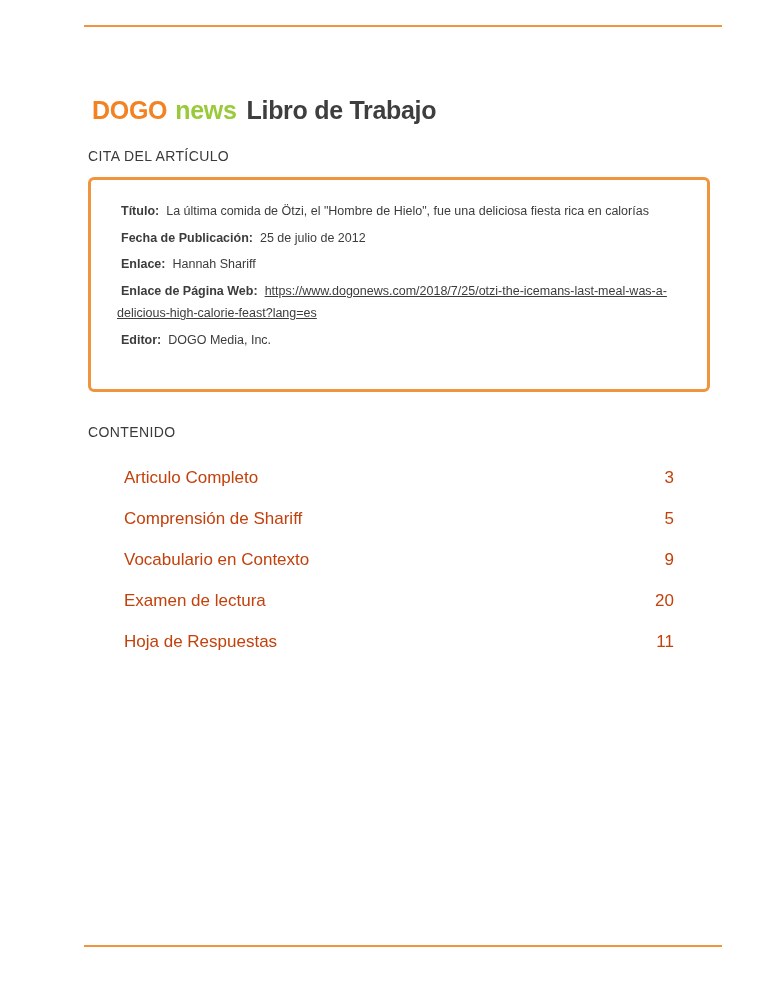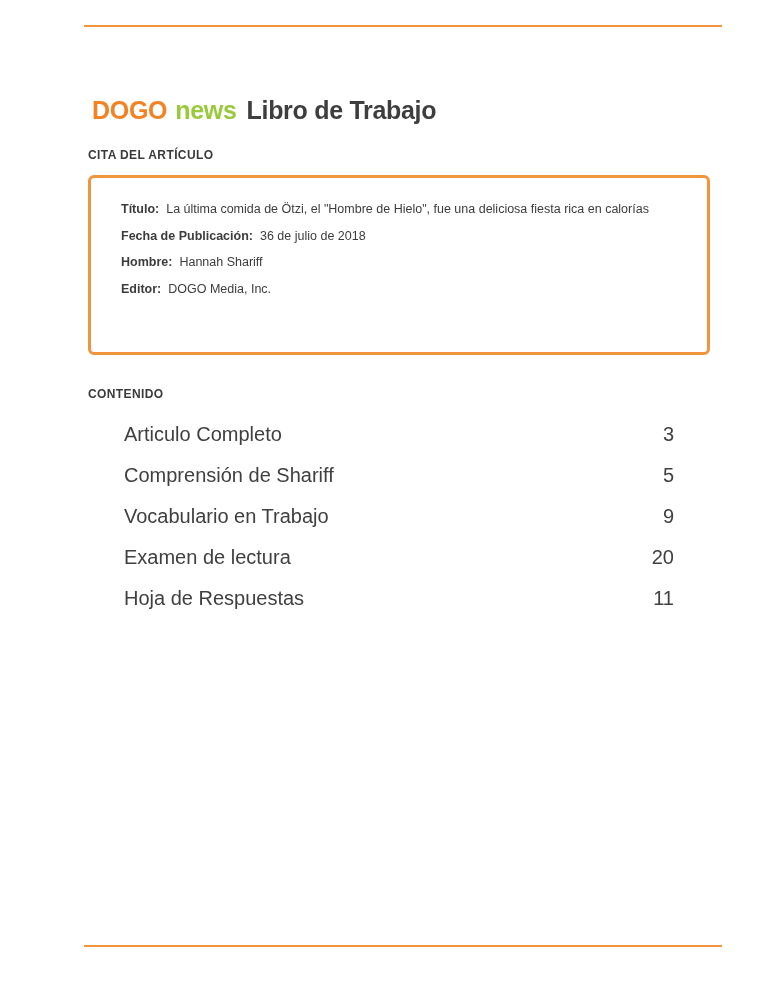--- a/index.html
+++ b/index.html
@@ -17,43 +17,43 @@
   .rule-bottom { top: 929px; height: 2px; }
 
   .content { padding: 0 67px 0 68px; }
 
   .brand-row { padding-top: 84px; font-size: 25px; font-weight: bold; letter-spacing: -0.3px; }
   .brand-dogo { color: #f28222; }
   .brand-news { color: #9aca3b; }
   .brand-title { color: #3e3e3e; margin-left: 6px; }
 
   .section-heading {
-    font-size: 12px; font-weight: bold; color: #3a3a3a;
+    font-size: 14px; font-weight: normal; color: #3a3a3a;
     letter-spacing: 0.4px;
   }
   .cita-heading { margin-top: 23px; }
 
   .citation-box {
     margin-top: 13px;
     border: 3px solid #f0953d;
     border-radius: 6px;
     padding: 16px 18px 33px 18px;
     min-height: 180px;
   }
   .field { font-size: 12.5px; line-height: 22.6px; color: #3c3c3c; }
   .field .lbl { font-weight: bold; margin-right: 3px; }
   .field .val.link { text-decoration: underline; cursor: pointer; }
 
   .contenido-heading { margin-top: 32px; }
 
   .toc { margin-top: 15px; }
   .toc-row {
-    display: flex; justify-content: space-between; align-items: center;
+    display: flex; justify-content: space-between; align-items: flex-end;
     height: 37px; padding: 0 28px;
-    font-size: 20px; color: #404040;
+    font-size: 17px; color: #c2410c;
   }
   .toc-title { }
   .toc-page { text-align: right; }
 </style>
 </head>
 <body>
 
 <div class="page">
   <div class="rule rule-top"></div>
 
@@ -64,27 +64,30 @@
 
     <div class="section-heading cita-heading">CITA DEL ARTÍCULO</div>
 
     <div class="citation-box">
       <div>
   <div class="field">
     <span class="lbl">Título:</span><span class="val">La última comida de Ötzi, el "Hombre de Hielo", fue una deliciosa fiesta rica en calorías</span>
   </div>
 
   <div class="field">
-    <span class="lbl">Fecha de Publicación:</span><span class="val">36 de julio de 2018</span>
+    <span class="lbl">Fecha de Publicación:</span><span class="val">25 de julio de 2012</span>
   </div>
 
   <div class="field">
-    <span class="lbl">Hombre:</span><span class="val">Hannah Shariff</span>
+    <span class="lbl">Enlace:</span><span class="val">Hannah Shariff</span>
   </div>
 
+  <div class="field">
+    <span class="lbl">Enlace de Página Web:</span><span class="val link">https://www.dogonews.com/2018/7/25/otzi-the-icemans-last-meal-was-a-delicious-high-calorie-feast?lang=es</span>
+  </div>
 
   <div class="field">
     <span class="lbl">Editor:</span><span class="val">DOGO Media, Inc.</span>
   </div>
 </div>
     </div>
 
     <div class="section-heading contenido-heading">CONTENIDO</div>
 
     <div class="toc">
@@ -93,21 +96,21 @@
     <span class="toc-page">3</span>
   </div>
 
   <div class="toc-row">
     <span class="toc-title">Comprensión de Shariff</span>
     <span class="toc-page">5</span>
   </div>
 
 
   <div class="toc-row">
-    <span class="toc-title">Vocabulario en Trabajo</span>
+    <span class="toc-title">Vocabulario en Contexto</span>
     <span class="toc-page">9</span>
   </div>
 
   <div class="toc-row">
     <span class="toc-title">Examen de lectura</span>
     <span class="toc-page">20</span>
   </div>
 
   <div class="toc-row">
     <span class="toc-title">Hoja de Respuestas</span>

